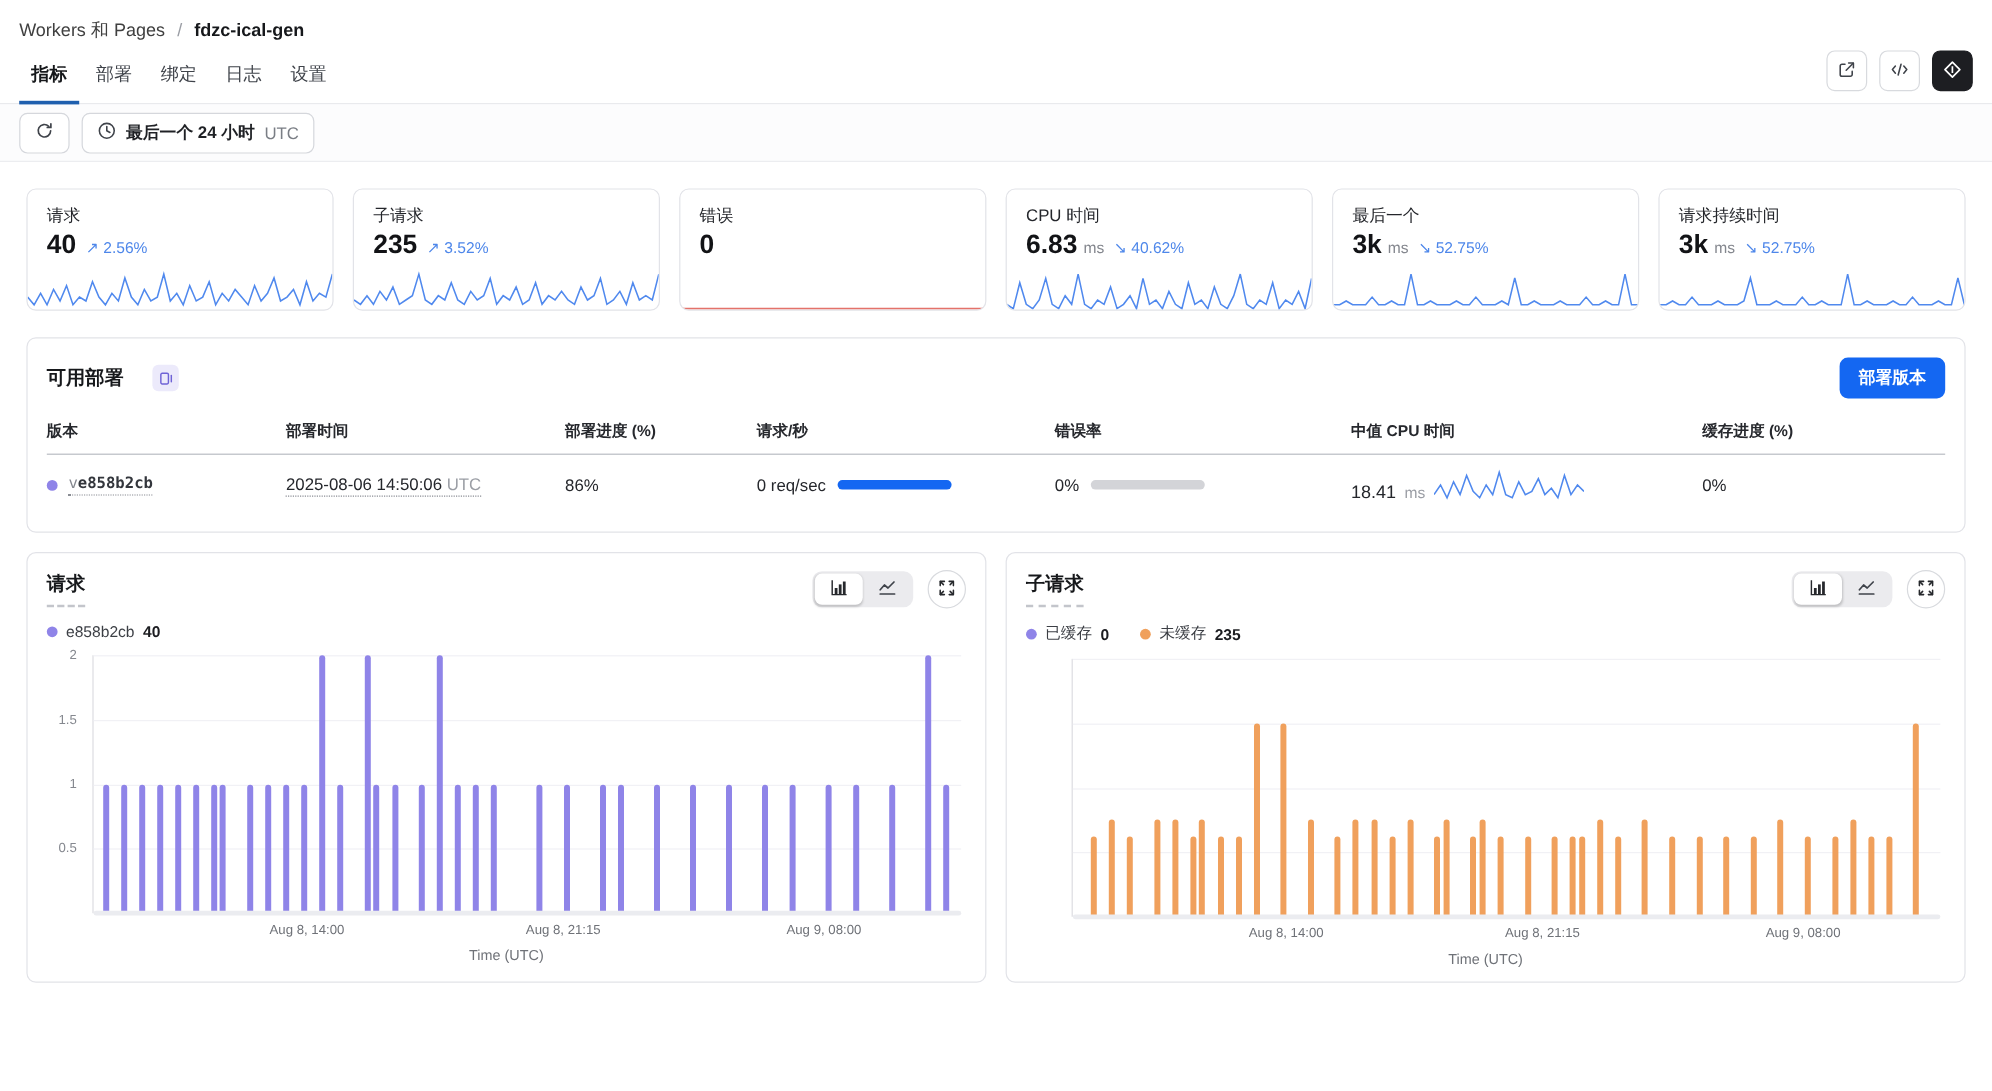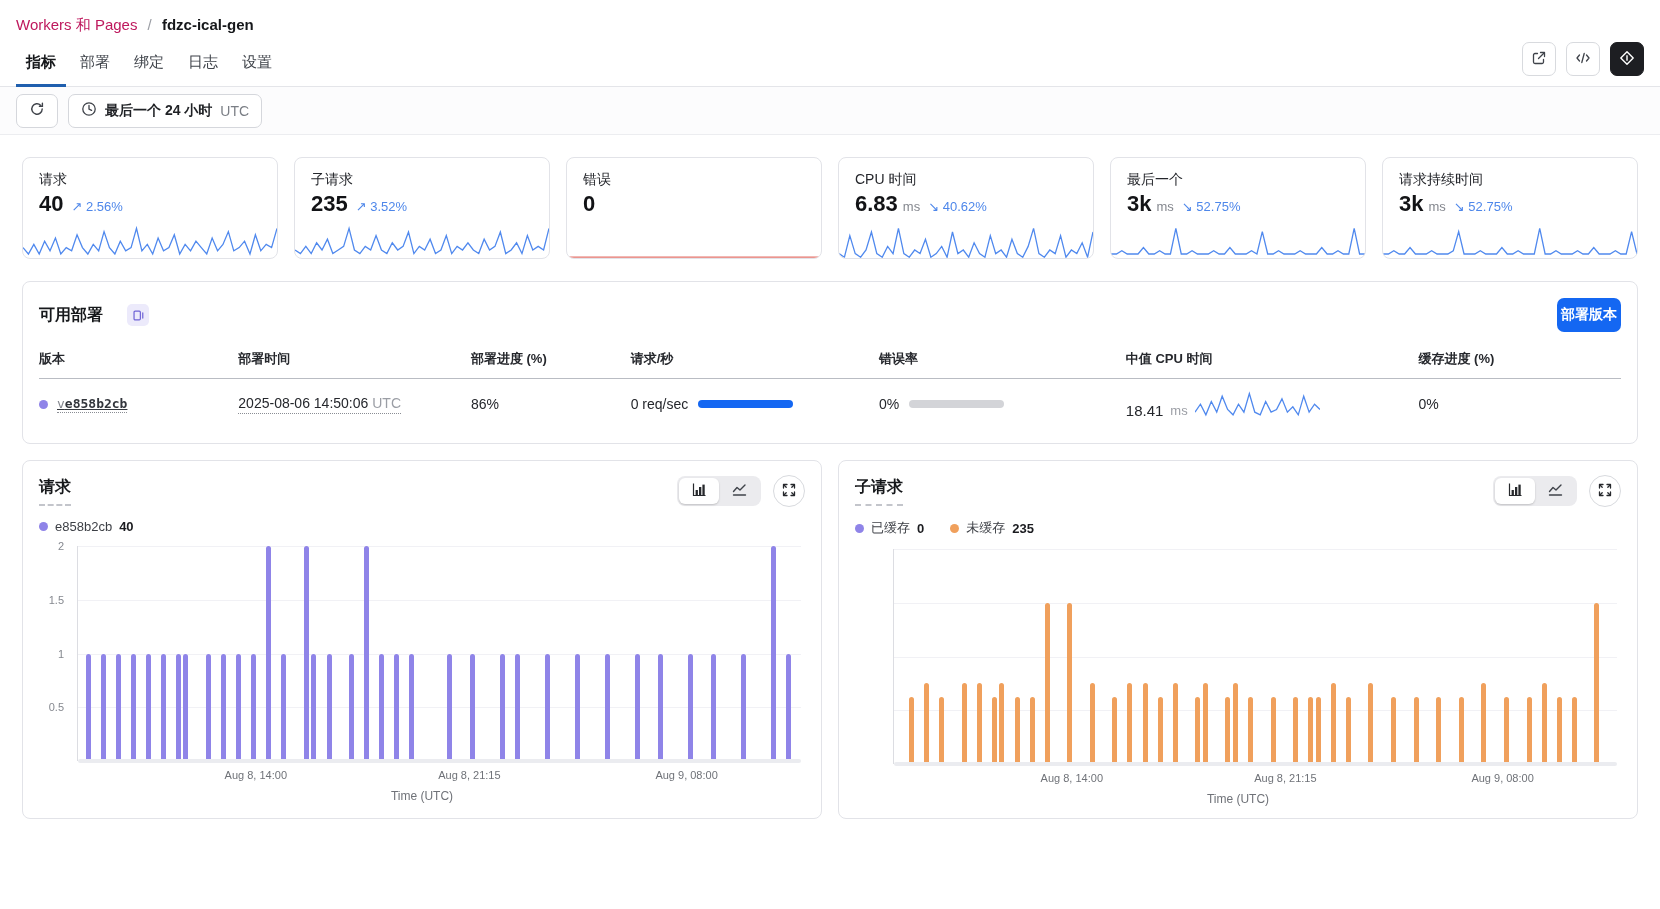--- a/index.html
+++ b/index.html
@@ -1,19 +1,19 @@
 <!DOCTYPE html>
 <html style="--accent: #1467f2; --link-blue: #4e87ea; --tab-blue: #1f5fae;"><head>
 <meta charset="utf-8">
 <style>
   * { margin:0; padding:0; box-sizing:border-box; }
   html,body { width:1660px; height:909px; overflow:hidden; background:#fff;
     font-family:"Liberation Sans","DejaVu Sans",sans-serif; color:#1d1f23; }
   .topbar { padding:16px 16px 0 16px; font-size:15px; }
-  .crumb-parent { color:#be185d;margin-top:42px; }
+  .crumb-parent { color:#404040;margin-top:42px; }
   .crumb-sep { color:#9a9da4; margin:0 6px; }
   .crumb-current { color:#16181b; font-weight:700; }
   .tabs-row { display:flex; justify-content:space-between; align-items:flex-end;
     padding:0 16px; border-bottom:1px solid #e4e5e9; margin-top:6px; }
   .tabs { display:flex; gap:4px; }
   .tab { padding:12px 10px; font-size:15px; color:#3f434a; cursor:pointer; border-bottom:3px solid transparent; margin-bottom:-1px; }
   .tab.active { font-weight:700; color:#16181b; border-bottom-color:var(--tab-blue,#1f5fae); }
   .header-btns { display:flex; gap:10px; padding-bottom:10px; }
   .icon-btn { width:34px; height:34px; border:1px solid #d8dade; border-radius:7px; background:#fff;
     display:flex; align-items:center; justify-content:center; cursor:pointer; }
@@ -40,29 +40,29 @@
   .card-trend { font-size:13px; color:var(--link-blue,#4e87ea); margin-left:3px; white-space:nowrap; }
   .card-spark { position:absolute; left:0; right:0; bottom:-1px; height:36px; }
   .card-spark svg { width:100%; height:100%; display:block; }
   
   .panel { border:1px solid #e2e3e8; border-radius:8px; margin-top:22px; background:#fff; }
   .dep-head { display:flex; justify-content:space-between; align-items:center; padding:16px 16px 0; }
   .dep-title-wrap { display:flex; align-items:center; gap:24px; }
   .dep-title { font-size:16px; font-weight:700; color:#16181b; }
   .dep-badge { width:22px; height:22px; border-radius:5px; background:#eceafb; display:flex; align-items:center; justify-content:center; }
   .deploy-btn { background:var(--accent,#1467f2); color:#fff; font-weight:700; font-size:14px;
-    border:none; border-radius:7px; height:34px; padding:0 4px; cursor:pointer; }
+    border:none; border-radius:7px; height:34px; padding:0 16px; cursor:pointer; }
   .dep-table { padding:2px 16px 20px; }
   .dep-cols, .dep-row { display:grid; grid-template-columns:12.6% 14.7% 10.1% 15.7% 15.6% 18.5% 1fr; align-items:center; }
   .dep-cols { font-size:13px; font-weight:700; color:#26282d; padding:16px 0 10px; border-bottom:1px solid #b9bcc3; }
   .dep-row { padding:10px 0 4px; font-size:14px; color:#25272c; }
   .version-cell { display:flex; align-items:center; gap:9px; }
   .dot { width:9px; height:9px; border-radius:50%; display:inline-block; }
   .version-text { font-family:"DejaVu Sans Mono","Liberation Mono",monospace; font-size:13px; font-weight:700;
-    color:#33363c; border-bottom:1px dotted #8a8d94; padding-bottom:1px; cursor:pointer;text-decoration:underline; }
+    color:#33363c; border-bottom:1px dotted #8a8d94; padding-bottom:1px; cursor:pointer; }
   .v-prefix { color:#84878e; font-weight:400; }
   .time-cell { border-bottom:1px dotted #8a8d94; padding-bottom:2px; display:inline-block; width:max-content; cursor:default; }
   .tz-gray { color:#9b9ea5; }
   .bar-cell { display:flex; align-items:center; gap:10px; }
   .meter { width:95px; height:8px; border-radius:4px; }
   .meter.blue { background:var(--accent,#1467f2); }
   .meter.gray { background:#d3d4d8; }
   .cpu-cell { display:flex; align-items:flex-end; gap:7px; }
   .cpu-num { font-size:15px; color:#25272c; }
   .cpu-unit { font-size:13px; color:#9b9ea5; padding-bottom:1px; }

